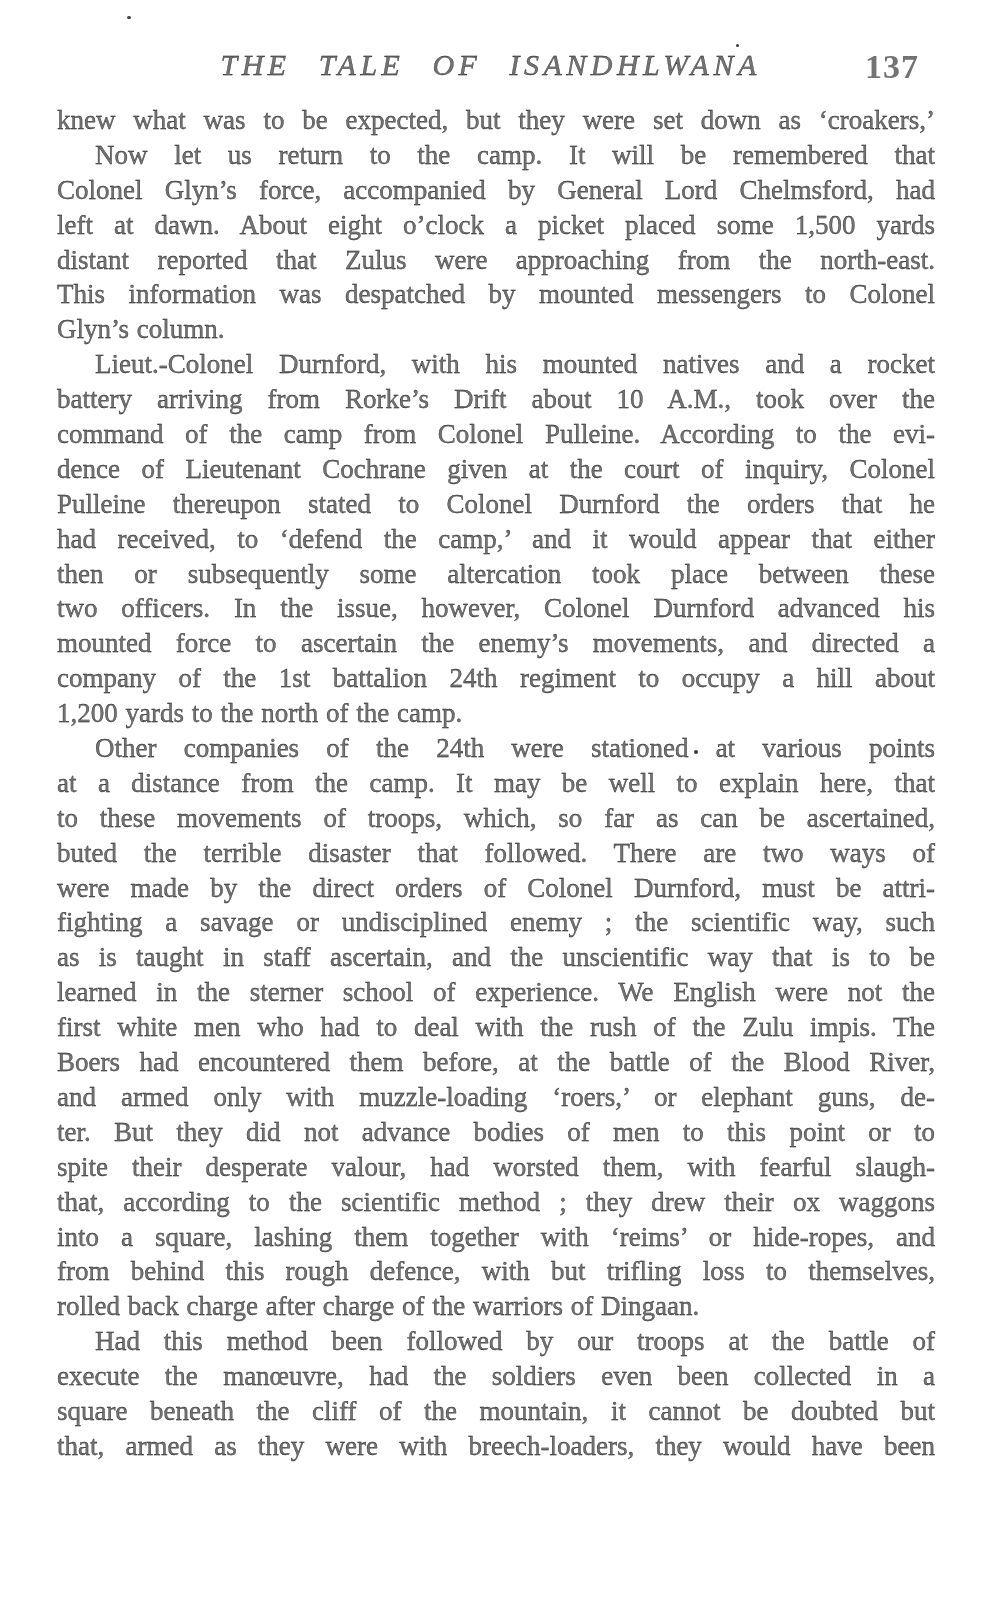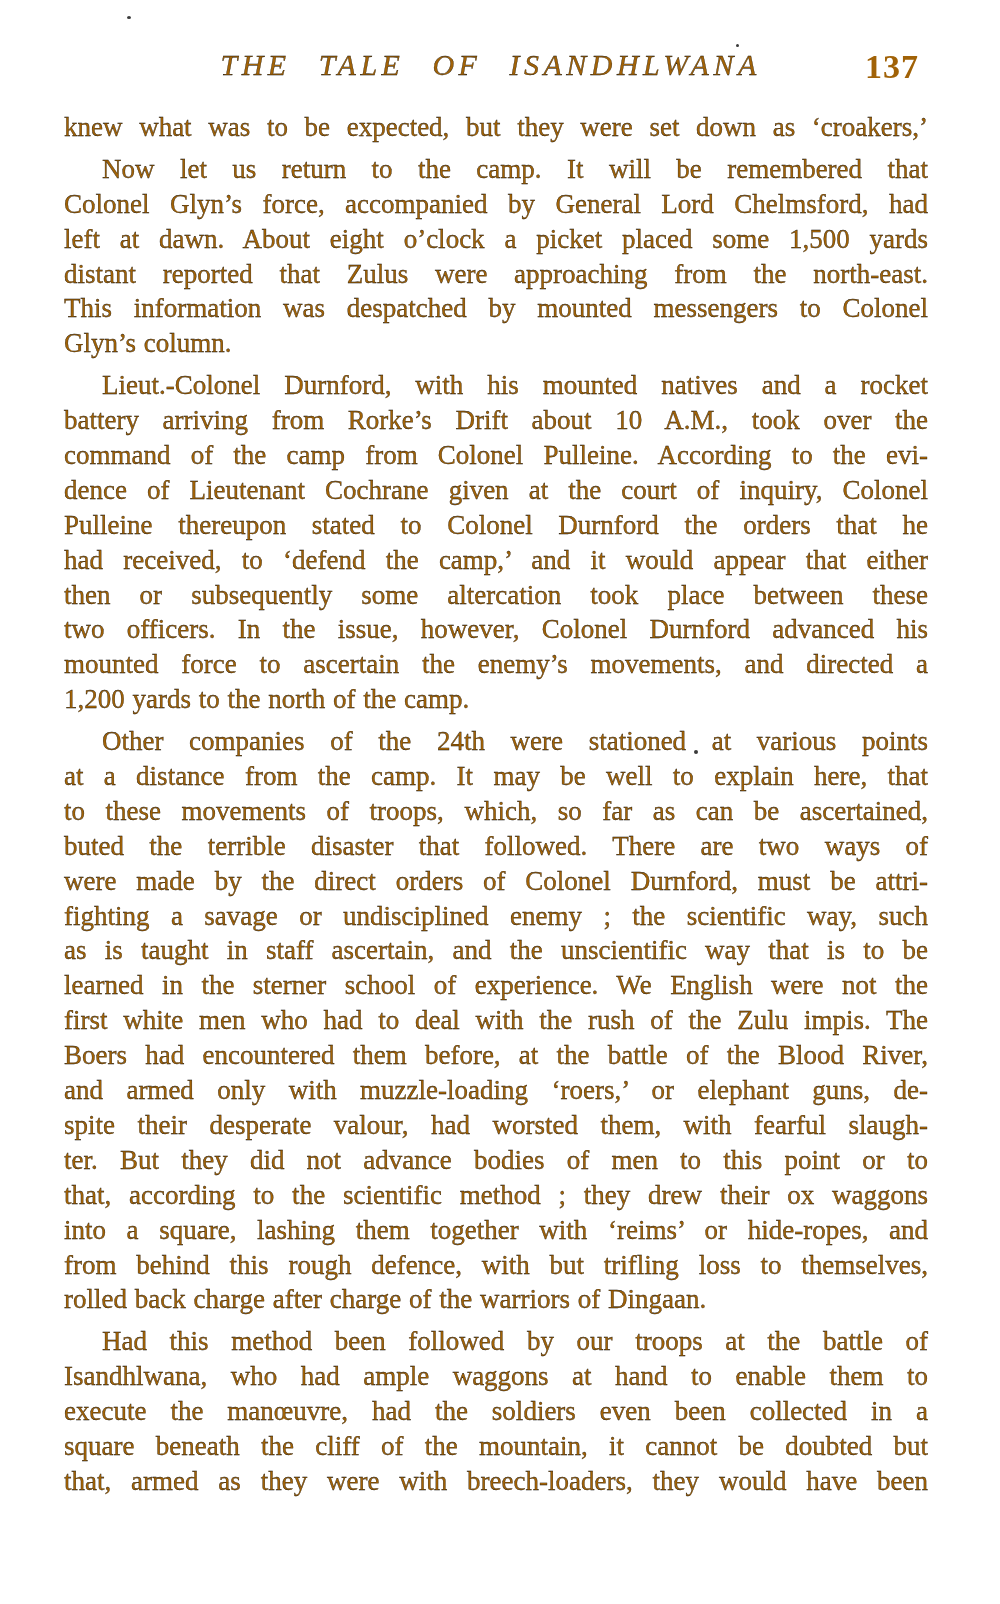--- a/index.html
+++ b/index.html
@@ -5,21 +5,21 @@
   * { margin: 0; padding: 0; box-sizing: border-box; }
   html, body { background: #ffffff; }
   body { width: 1000px; }
 
   .page {
     position: relative;
     width: 1000px;
     height: 1604px;
     background: #ffffff;
     font-family: "Liberation Serif", "DejaVu Serif", serif;
-    color: #a16207;
+    color: #737373;
     overflow: hidden;
   }
 
   
   .running-header {
     position: absolute;
     top: 48px;
     left: 57px;
     width: 878px;
     height: 38px;
@@ -47,21 +47,21 @@
 
   
   .page-body {
     position: absolute;
     top: 103px;
     left: 57px;
     width: 878px;
     font-size: 27px;
     -webkit-text-stroke: 0.3px #0b0b0b;
   }
-  .paragraph { margin: 7px; font-family: Liberation Serif, serif; }
+  .paragraph { margin: 0; font-family: Liberation Serif, serif; }
   .line {
     height: 34.9px;
     line-height: 34.9px;
     text-align: justify;
     text-align-last: justify;
     word-spacing: 1px;
   }
   .line.last { text-align-last: left; }
   .paragraph.indent .line.first { text-indent: 38px; }
   .paragraph.justify-last .line.last { text-align-last: justify; }
@@ -101,44 +101,44 @@
       <div class="paragraph indent">
         <div class="line first">Lieut.-Colonel Durnford, with his mounted natives and a rocket</div>
         <div class="line">battery arriving from Rorke’s Drift about 10 A.M., took over the</div>
         <div class="line">command of the camp from Colonel Pulleine. According to the evi-</div>
         <div class="line">dence of Lieutenant Cochrane given at the court of inquiry, Colonel</div>
         <div class="line">Pulleine thereupon stated to Colonel Durnford the orders that he</div>
         <div class="line">had received, to ‘defend the camp,’ and it would appear that either</div>
         <div class="line">then or subsequently some altercation took place between these</div>
         <div class="line">two officers. In the issue, however, Colonel Durnford advanced his</div>
         <div class="line">mounted force to ascertain the enemy’s movements, and directed a</div>
+        <div class="line">company of the 1st battalion 24th regiment to occupy a hill about</div>
         <div class="line last">1,200 yards to the north of the camp.</div>
       </div>
       <div class="paragraph indent">
         <div class="line first">Other companies of the 24th were stationed at various points</div>
         <div class="line">at a distance from the camp. It may be well to explain here, that</div>
         <div class="line">to these movements of troops, which, so far as can be ascertained,</div>
         <div class="line">buted the terrible disaster that followed. There are two ways of</div>
         <div class="line">were made by the direct orders of Colonel Durnford, must be attri-</div>
         <div class="line">fighting a savage or undisciplined enemy ; the scientific way, such</div>
         <div class="line">as is taught in staff ascertain, and the unscientific way that is to be</div>
         <div class="line">learned in the sterner school of experience. We English were not the</div>
         <div class="line">first white men who had to deal with the rush of the Zulu impis. The</div>
         <div class="line">Boers had encountered them before, at the battle of the Blood River,</div>
         <div class="line">and armed only with muzzle-loading ‘roers,’ or elephant guns, de-</div>
+        <div class="line">ter. But they did not advance bodies of men to this point or to</div>
         <div class="line">spite their desperate valour, had worsted them, with fearful slaugh-</div>
-        <div class="line">ter. But they did not advance bodies of men to this point or to</div>
         <div class="line">that, according to the scientific method ; they drew their ox waggons</div>
         <div class="line">into a square, lashing them together with ‘reims’ or hide-ropes, and</div>
         <div class="line">from behind this rough defence, with but trifling loss to themselves,</div>
         <div class="line last">rolled back charge after charge of the warriors of Dingaan.</div>
       </div>
       <div class="paragraph indent justify-last">
         <div class="line first">Had this method been followed by our troops at the battle of</div>
-        <div class="line">Isandhlwana, who had ample waggons at hand to enable them to</div>
         <div class="line">execute the manœuvre, had the soldiers even been collected in a</div>
         <div class="line">square beneath the cliff of the mountain, it cannot be doubted but</div>
         <div class="line last">that, armed as they were with breech-loaders, they would have been</div>
       </div>
     </div>
 
   <span class="speck speck-1"></span>
   <span class="speck speck-2"></span>
   <span class="speck speck-3"></span>
 

